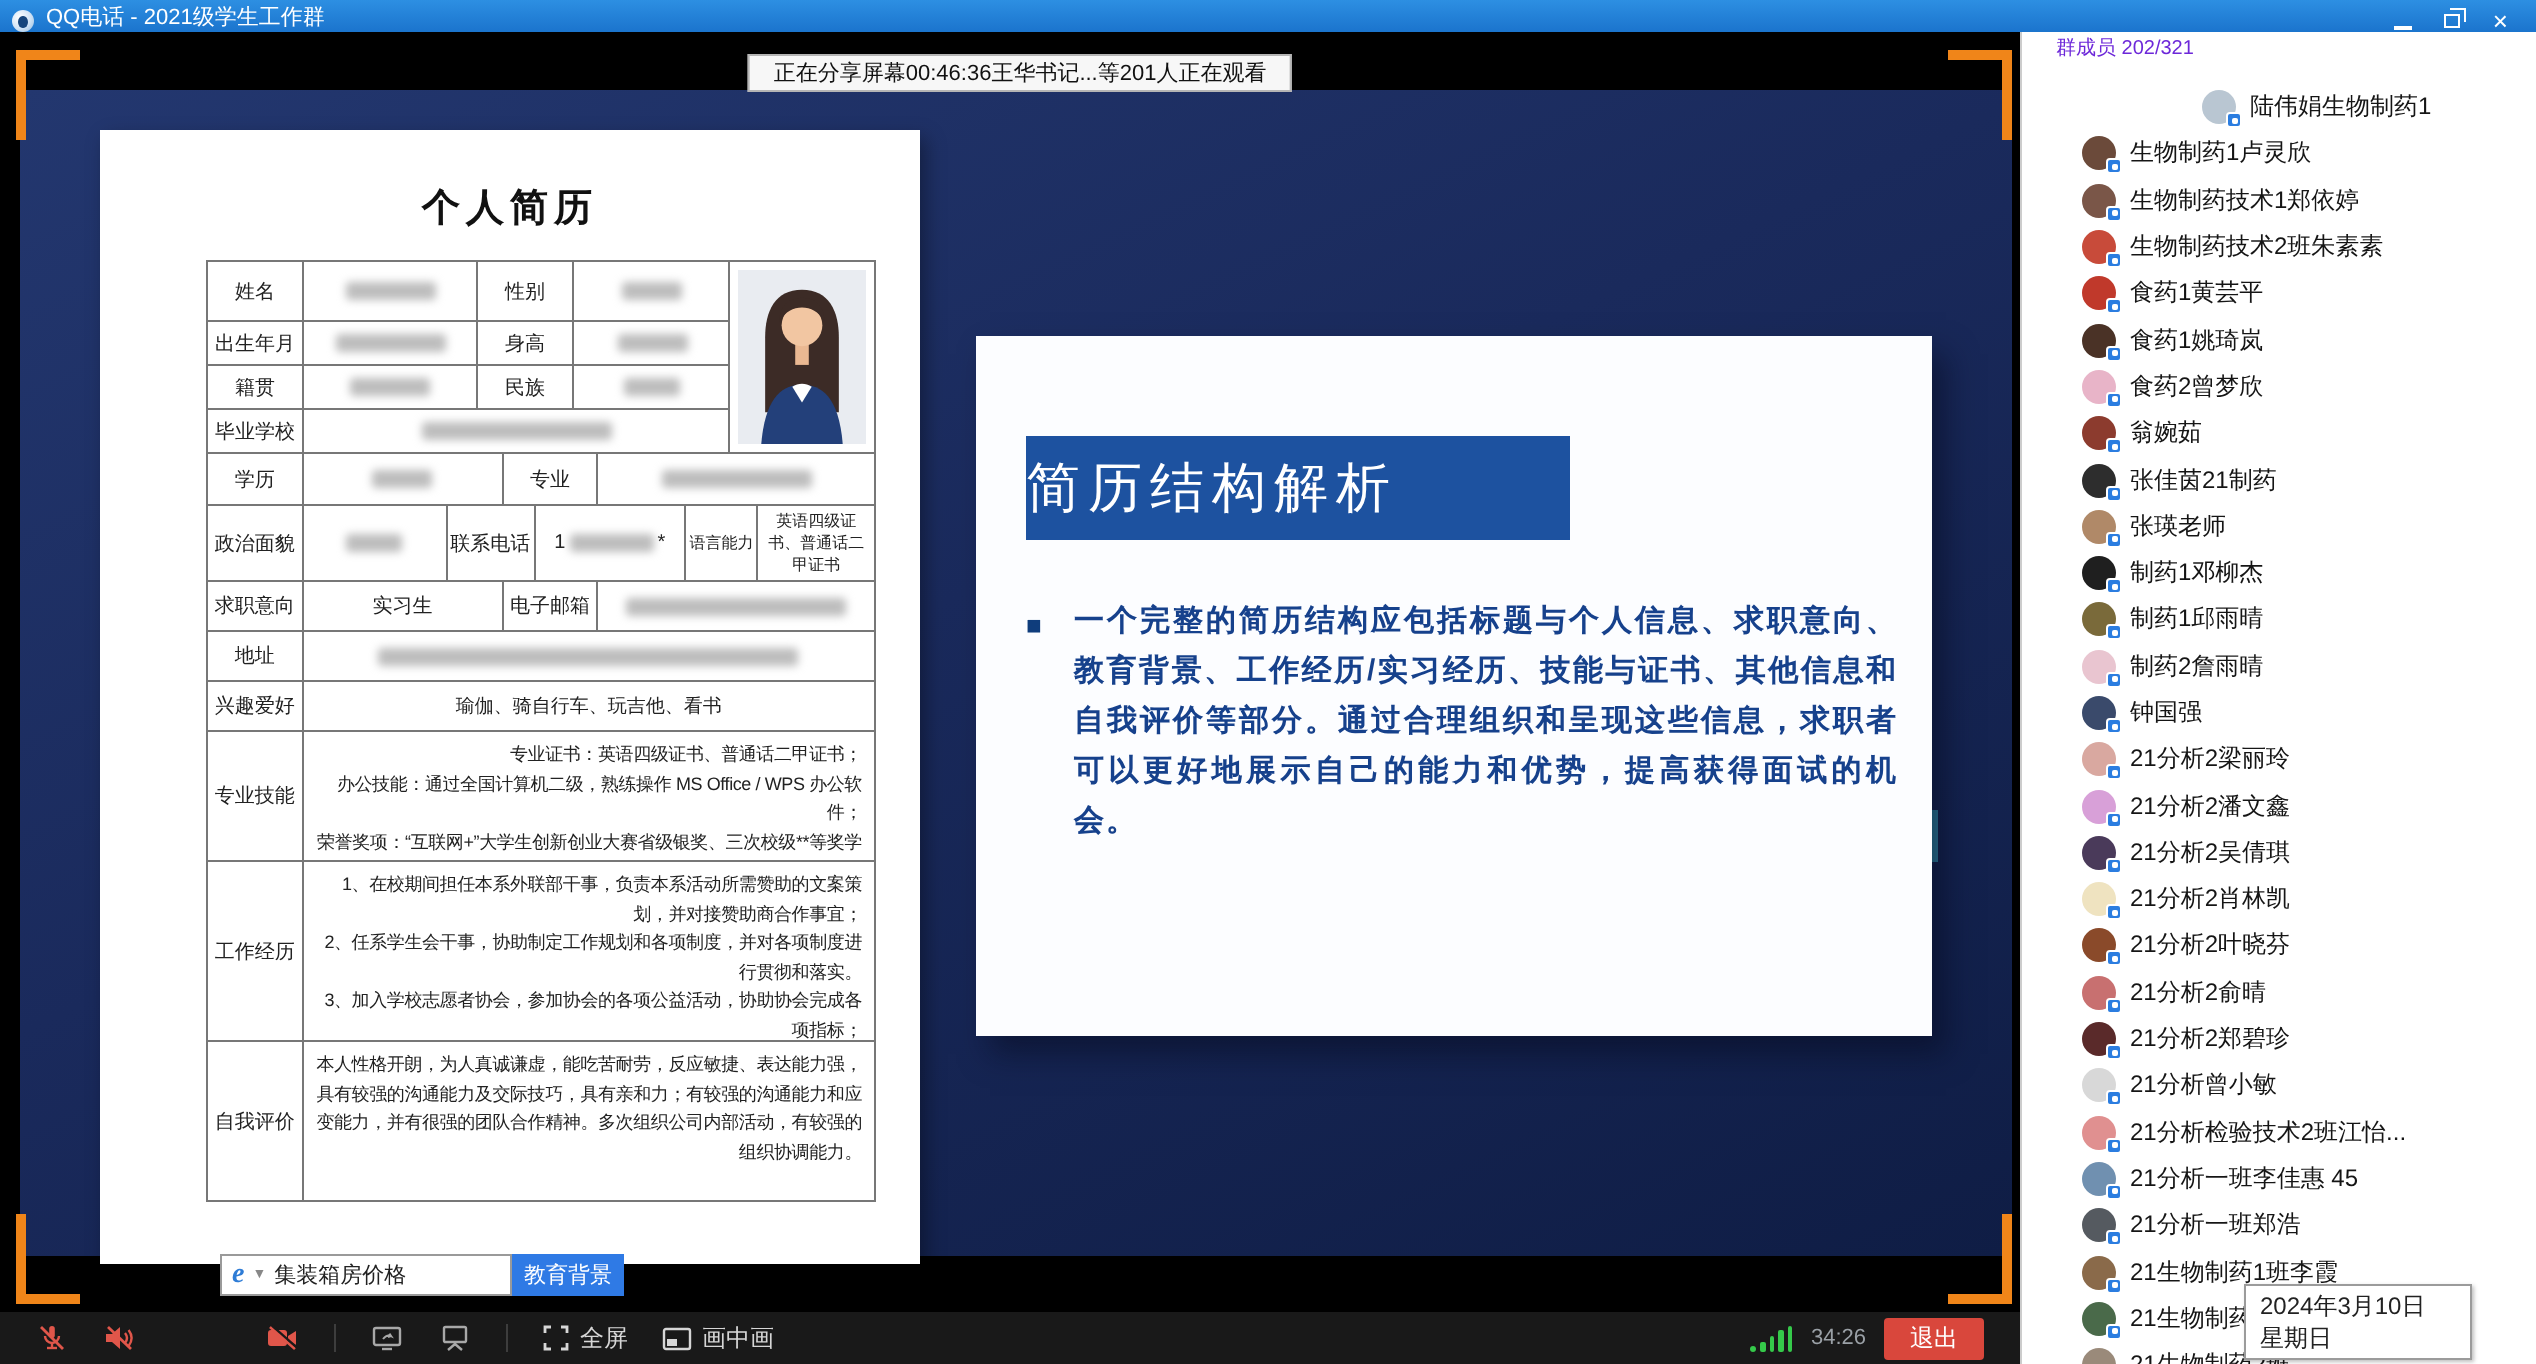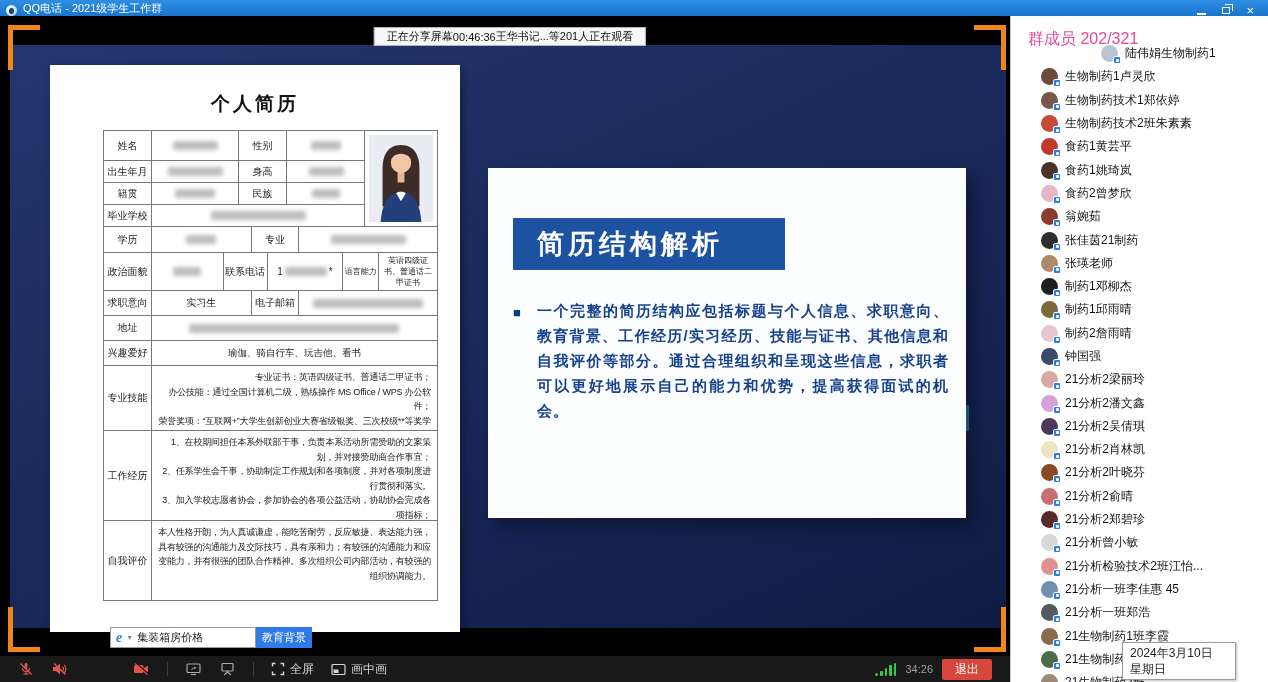--- a/index.html
+++ b/index.html
@@ -55,21 +55,21 @@
   .photo-box { position:absolute; left:314px; top:65px; width:74px; height:97px;
     border:1px solid #777; border-left:1px solid #777; background:#fff; padding:4px; }
   .blur { display:inline-block; height:9px; background:#bdbdbd; border-radius:2px;
     filter:blur(2px); vertical-align:middle; }
 
   
   .panel { position:absolute; left:478px; top:123px; width:478px; height:350px;
     background:#fcfdff; box-shadow:7px 9px 14px rgba(5,10,30,.5); }
   .panel-heading { position:absolute; left:25px; top:50px; width:272px; height:52px;
     background:#1d52a0; color:#fff; font-size:27px; letter-spacing:4px;
-    display:flex; align-items:center; padding-left:24px;font-weight:bold; }
+    display:flex; align-items:center; padding-left:0; }
   .panel-body { position:absolute; left:25px; top:130px; width:436px; padding-left:24px;
     font-size:15px; line-height:25px; color:#16418c; font-weight:bold; letter-spacing:1px;
     text-align:justify; }
   .panel-bullet { position:absolute; left:0; top:2px; font-size:13px; color:#0f3d7c; }
 
   
   .search { position:absolute; left:110px; top:611px; height:21px; display:flex; z-index:5; }
   .search-box { width:146px; background:#fff; border:1px solid #9a9a9a; display:flex;
     align-items:center; font-size:11px; color:#222; padding:0 5px; gap:4px; }
   .ie-icon { color:#2e7cd6; font-weight:bold; font-style:italic; font-size:14px;
@@ -87,21 +87,21 @@
   .gap-sm { width:30px; }
   .tb-right { margin-left:auto; display:flex; align-items:center; gap:9px; }
   .signal { display:flex; align-items:flex-end; gap:2px; }
   .signal i { width:2.5px; background:#35c94a; display:block; border-radius:1px; }
   .duration { color:#9aa0a6; font-size:11px; }
   .exit-btn { background:#d9473c; color:#fff; font-size:12px; padding:2px 13px; border-radius:2px; }
 
   
   .sidebar { position:absolute; left:1010px; top:16px; width:258px; height:666px;
     background:#fff; border-left:1px solid #ccc; overflow:hidden; }
-  .sb-header { position:absolute; left:17px; top:13px; font-size:16px; color:#ec4899; }
+  .sb-header { position:absolute; left:17px; top:1px; font-size:10px; color:#6d28d9; }
   .member-list { position:absolute; left:0; top:26px; width:100%; }
   .member-row { display:flex; align-items:center; height:23.3px; padding-left:30px; }
   .avatar { width:17px; height:17px; border-radius:50%; position:relative; flex:0 0 17px; }
   .badge { position:absolute; right:-3px; bottom:-2px; width:8px; height:8px;
     background:#2b7de0; border-radius:2px; border:1px solid #fff; }
   .badge::after { content:""; position:absolute; left:1.5px; top:1.5px; width:3px; height:3px;
     background:#fff; border-radius:1px; }
   .member-name { margin-left:7px; font-size:12px; color:#151515; white-space:nowrap; }
 
   

